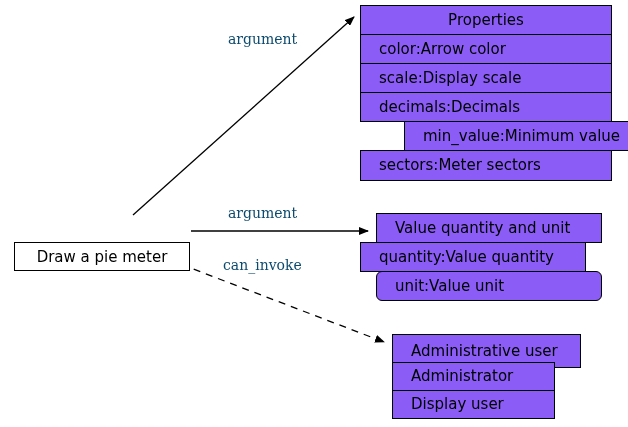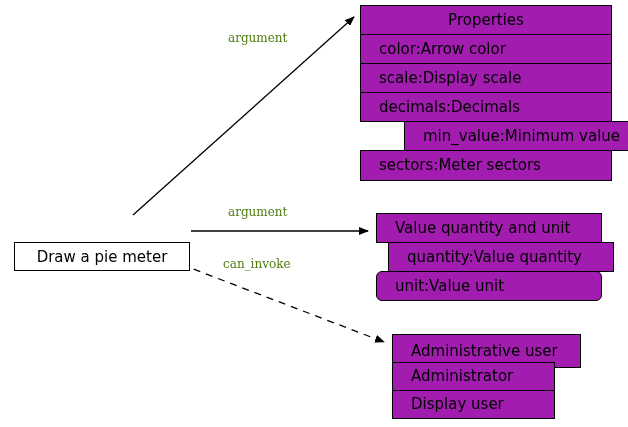--- a/index.html
+++ b/index.html
@@ -18,21 +18,21 @@
   
   .node {
     position: absolute;
     box-sizing: border-box;
     background: #ffffff;
   }
   .row {
     position: absolute;
     box-sizing: border-box;
     border: 1px solid #000000;
-    background: #a21caf;
+    background: #8b5cf6;
     color: #000000;
     font-family: "DejaVu Sans", sans-serif;
     font-size: 15px;
     line-height: 1;
     white-space: nowrap;
     display: flex;
     align-items: center;
   }
   .row.center { justify-content: center; }
   .row.left { justify-content: flex-start; padding-left: 18px; }
@@ -49,22 +49,22 @@
     display: flex;
     align-items: center;
     justify-content: center;
     white-space: nowrap;
   }
 
   
   .edge-label {
     position: absolute;
     font-family: "DejaVu Serif", serif;
-    font-size: 12px;
-    color: #4d7c0f;
+    font-size: 14px;
+    color: #0c4a6e;
     white-space: nowrap;
     line-height: 1;
   }
 
   
   #edges {
     position: absolute;
     left: 0;
     top: 0;
     width: 628px;
@@ -109,21 +109,21 @@
     <div class="row center" style="left:360px; top:5px; width:252px; height:30px;">Properties</div>
     <div class="row left" style="left:360px; top:34px; width:252px; height:30px;">color:Arrow color</div>
     <div class="row left" style="left:360px; top:63px; width:252px; height:30px;text-align:center;">scale:Display scale</div>
     <div class="row left" style="left:360px; top:92px; width:252px; height:30px;">decimals:Decimals</div>
     <div class="row left" style="left:360px; top:121px; width:252px; height:30px;margin-left:44px;">min_value:Minimum value</div>
     <div class="row left" style="left:360px; top:150px; width:252px; height:31px;">sectors:Meter sectors</div>
   </div>
 
   <div class="node">
     <div class="row left" style="left:376px; top:213px; width:226px; height:30px;">Value quantity and unit</div>
-    <div class="row left" style="left:388px; top:242px; width:226px; height:30px;">quantity:Value quantity</div>
+    <div class="row left" style="left:360px; top:242px; width:226px; height:30px;">quantity:Value quantity</div>
     <div class="row left" style="left:376px; top:271px; width:226px; height:30px;border-radius:6px;">unit:Value unit</div>
   </div>
 
   <div class="node">
     <div class="row left" style="left:392px; top:334px; width:189px; height:34px;">Administrative user</div>
     <div class="row left" style="left:392px; top:362px; width:163px; height:29px;">Administrator</div>
     <div class="row left" style="left:392px; top:390px; width:163px; height:29px;">Display user</div>
   </div>
 
 </div>

